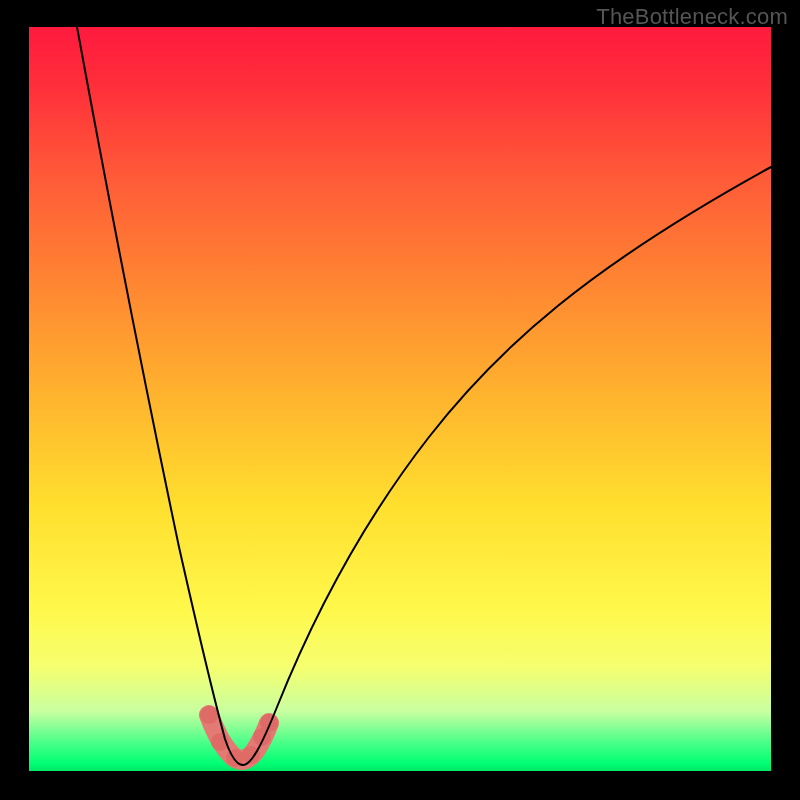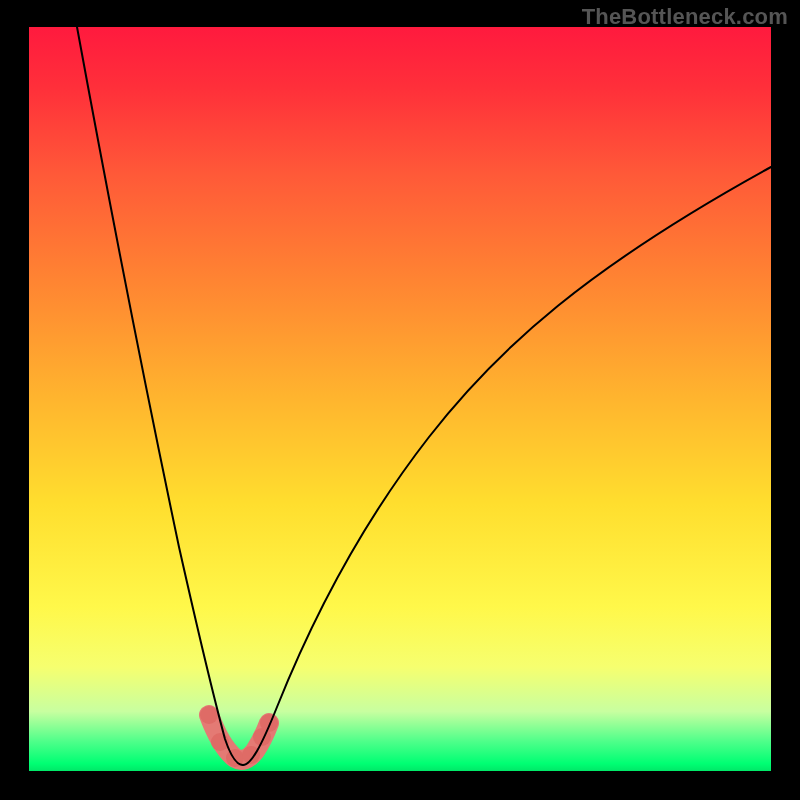--- a/index.html
+++ b/index.html
@@ -32,21 +32,21 @@
       #00e868 100%
     );
   }
   .watermark {
     position: absolute;
     top: 4px;
     right: 12px;
     color: #555;
     font-size: 22px;
     letter-spacing: 0.2px;
-    font-weight: 700;
+    font-weight: 400;
     z-index: 10;
   }
   svg.curve {
     position: absolute;
     left: 0;
     top: 0;
     width: 742px;
     height: 744px;
     overflow: visible;
   }

